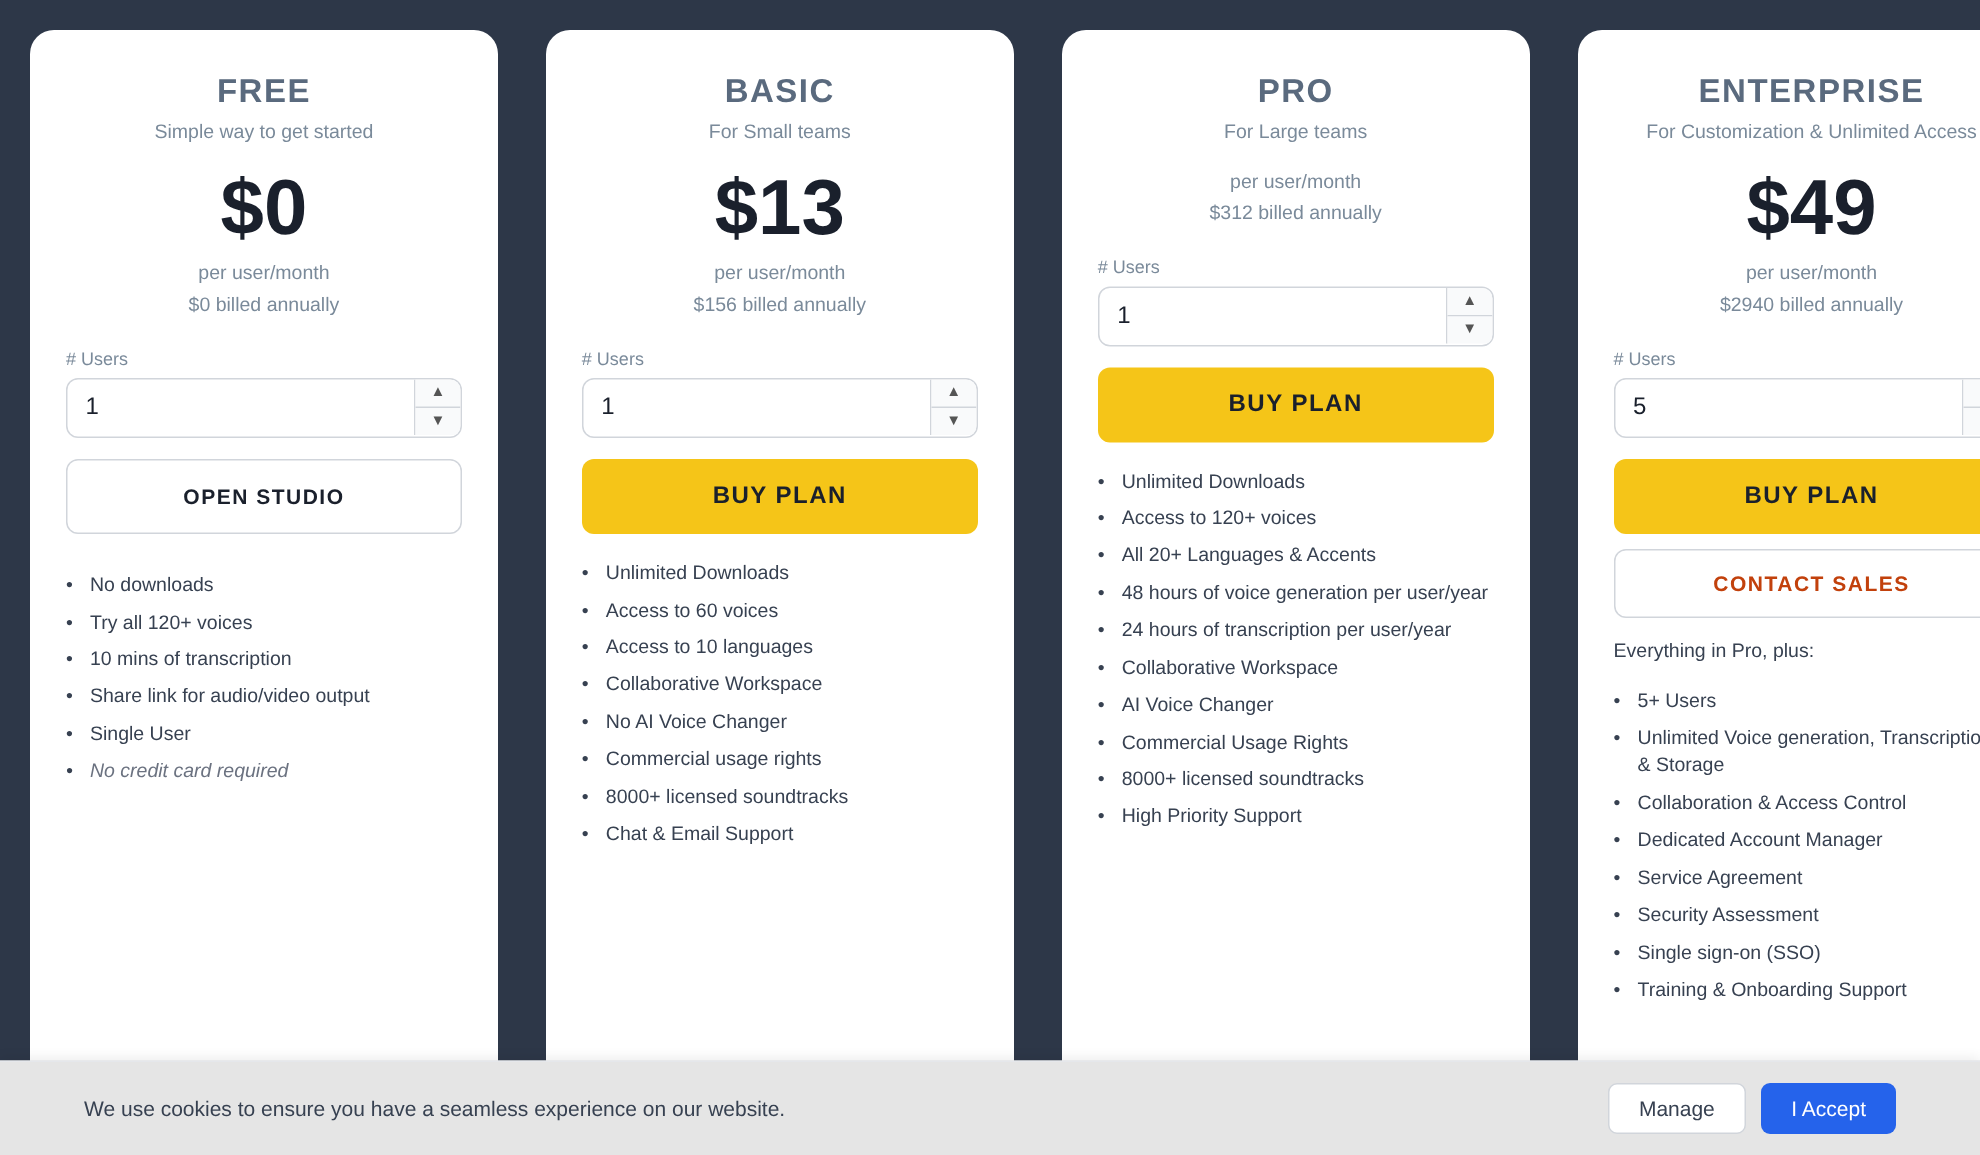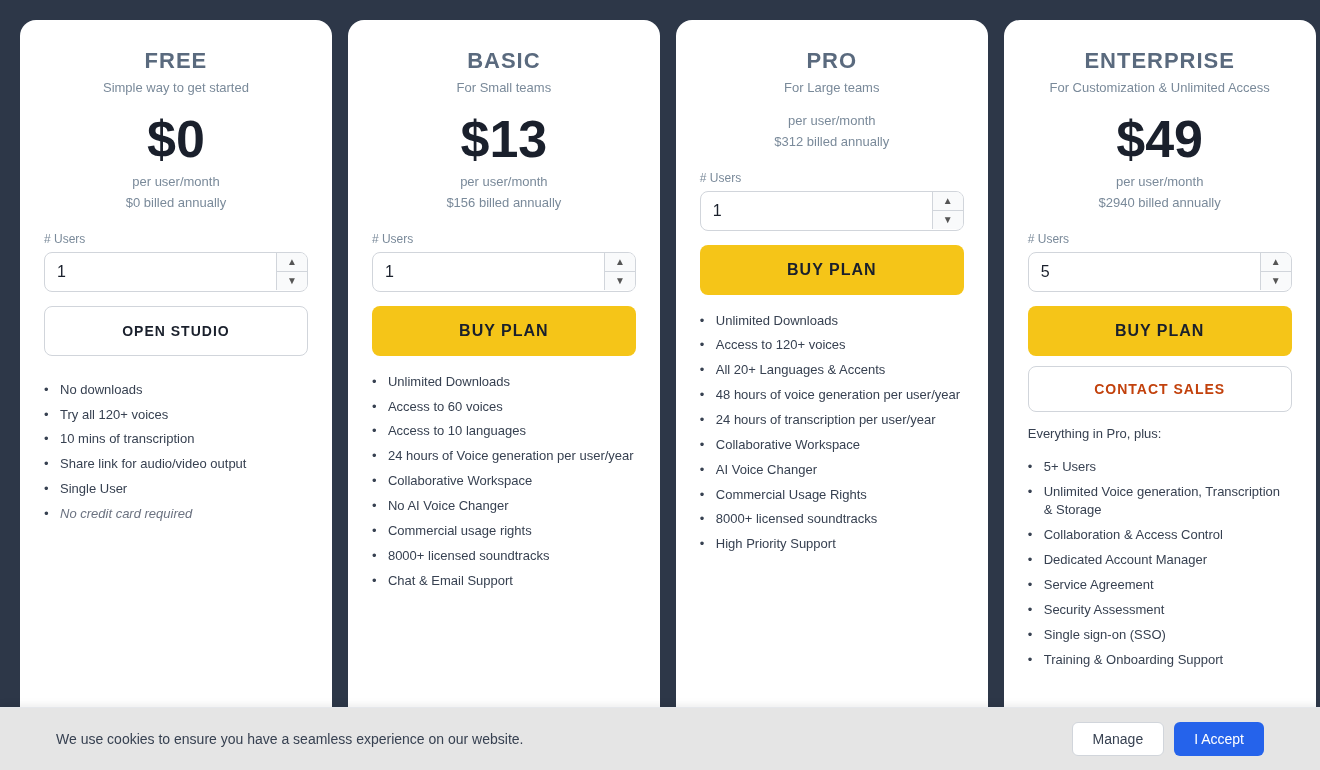--- a/index.html
+++ b/index.html
@@ -9,21 +9,21 @@
       min-height: 770px;
       display: flex;
       flex-direction: column;
       align-items: center;
       justify-content: flex-start;
       padding: 20px 10px 60px;
       position: relative;
     }
     .plans-container {
       display: flex;
-      gap: 16px;
+      gap: 32px;
       width: 1280px;
       max-width: 100%;
       align-items: flex-start;
     }
     .plan-card {
       background: #fff;
       border-radius: 16px;
       flex: 1;
       padding: 28px 24px 24px;
       display: flex;
@@ -270,21 +270,20 @@
           <button class="spinner-btn">▼</button>
         </div>
       </div>
     </div>
     <button class="btn-primary">BUY PLAN</button>
 
     <ul class="features-list">
       <li class="">Unlimited Downloads</li>
         <li class="">Access to 60 voices</li>
         <li class="">Access to 10 languages</li>
-        <li class="">24 hours of Voice generation per user/year</li>
         <li class="">Collaborative Workspace</li>
         <li class="">No AI Voice Changer</li>
         <li class="">Commercial usage rights</li>
         <li class="">8000+ licensed soundtracks</li>
         <li class="">Chat &amp; Email Support</li>
     </ul>
   </div>
     <div class="plan-card">
     <p class="plan-name">PRO</p>
     <p class="plan-tagline">For Large teams</p>

